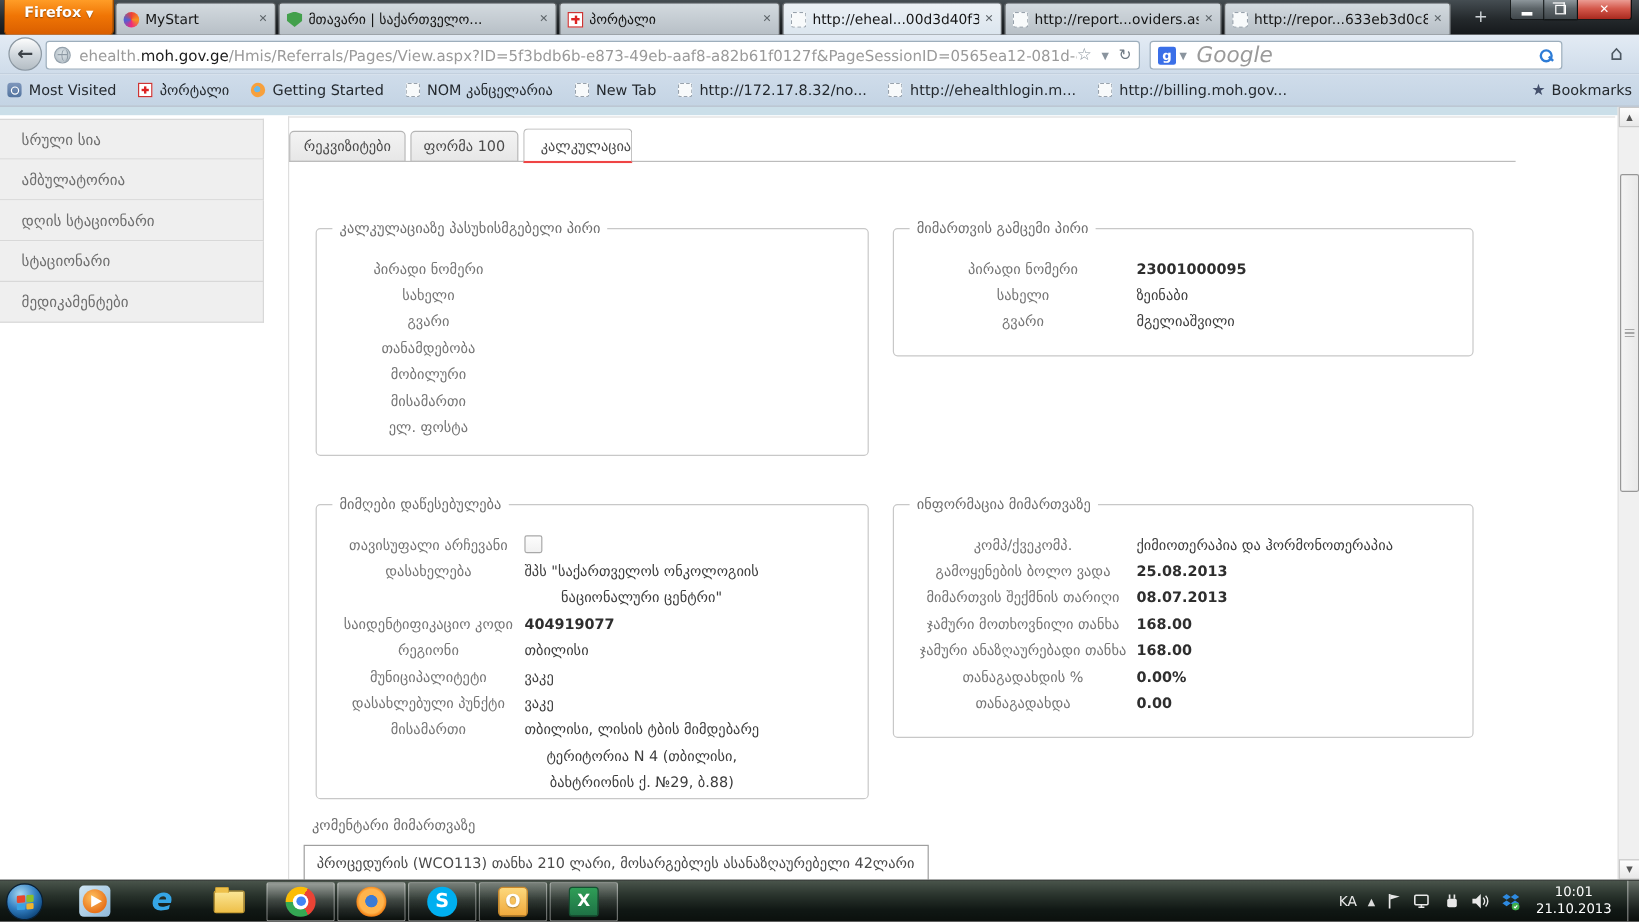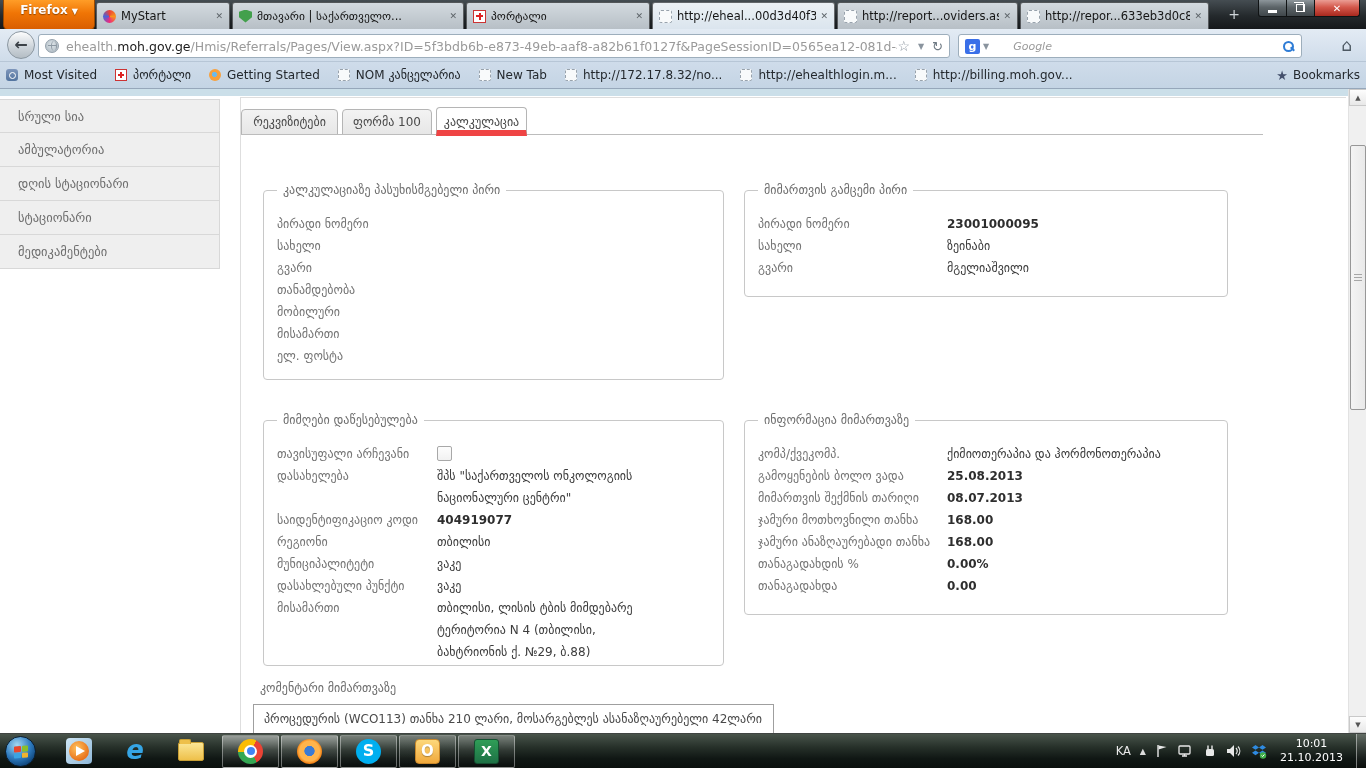--- a/index.html
+++ b/index.html
@@ -60,21 +60,21 @@
   #url-text{flex:1;font-size:12.5px;color:#9a9a9a;white-space:nowrap;overflow:hidden;margin-left:7px;}
   #url-text .domain{color:#1a1a1a;font-weight:normal;}
   .urlbar-icons{display:flex;align-items:center;gap:8px;color:#8a949e;flex-shrink:0;}
   .star-icon{font-size:14px;}
   .drop-caret{font-size:8px;}
   .reload-icon{font-size:13px;color:#6f7a84;}
   #search-box{position:absolute;left:958px;top:5px;width:344px;height:24px;background:#fff;
     border:1px solid #9daebc;border-radius:3px;display:flex;align-items:center;padding:0 6px;}
   .google-icon{width:15px;height:15px;border-radius:2px;background:#3a6fe8;color:#fff;
     font-size:11px;font-weight:bold;text-align:center;line-height:15px;flex-shrink:0;}
-  #search-text{flex:1;font-size:11px;font-style:italic;color:#9a9a9a;margin-left:24px;}
+  #search-text{flex:1;font-size:18px;font-style:italic;color:#9a9a9a;margin-left:8px;}
   .magnifier-icon{width:13px;height:13px;position:relative;flex-shrink:0;}
   .magnifier-icon::before{content:"";position:absolute;left:1px;top:1px;width:7px;height:7px;border:2px solid #2e7cd6;border-radius:50%;}
   .magnifier-icon::after{content:"";position:absolute;left:8px;top:8px;width:5px;height:2px;background:#2e7cd6;transform:rotate(45deg);}
   #home-button{position:absolute;left:1334px;top:3px;width:26px;height:26px;text-align:center;
     font-size:17px;color:#4d5862;line-height:26px;}
 
   
   #bookmarksbar{position:absolute;left:0;top:62px;width:1366px;height:27px;
     background:linear-gradient(180deg,#cfdcea,#c4d4e4);border-bottom:1px solid #96a7ba;
     display:flex;align-items:center;padding:0 6px;}
@@ -91,24 +91,24 @@
   #page-topstrip{position:absolute;left:0;top:0;width:1366px;height:7px;background:#cbdfe9;}
   #sidebar{position:absolute;left:0;top:10px;width:220px;}
   .sbitem{height:34px;line-height:34px;background:#efefef;border-bottom:1px solid #d8d8d8;
     border-right:1px solid #d8d8d8;padding-left:18px;font-size:12.5px;color:#6e6e6e;}
   .sbitem:first-child{border-top:1px solid #d8d8d8;}
   #panel{position:absolute;left:240px;top:8px;width:1106px;height:636px;background:#fff;
     border-left:1px solid #dedede;border-top:1px solid #dedede;}
   #page-tabs{position:absolute;left:0px;top:9px;height:28px;}
   .ptab{position:absolute;top:2px;height:26px;border:1px solid #b5b5b5;border-radius:4px 4px 0 0;
     background:linear-gradient(#f3f3f3,#e7e7e7);font-size:12px;color:#4a4a4a;text-align:center;line-height:25px;}
-  .ptab.active{top:0;height:29px;background:#fff;border-bottom:6px solid #ef4444;line-height:28px;z-index:2;}
+  .ptab.active{top:0;height:29px;background:#fff;border-bottom:2px solid #ef4444;line-height:28px;z-index:2;text-align:right;}
   #ptab-rule{position:absolute;left:0;top:36px;width:1022px;height:1px;background:#bcbcbc;}
 
-  .fieldset{position:absolute;border:1px solid #c8c8c8;border-radius:4px;background:#fff;}
+  .fieldset{position:absolute;border:1px solid #c8c8c8;border-radius:4px;background:#fff;text-align:center;}
   .legend{position:absolute;top:-8px;left:13px;background:#fff;padding:0 6px;font-size:12px;color:#6f6f6f;line-height:15px;}
   .fsbody{padding:22px 14px 0 13px;}
   .frow{display:flex;min-height:22px;}
   .flbl{width:160px;flex-shrink:0;font-size:12px;color:#757575;line-height:22px;}
   .fval{font-size:12px;color:#3d3d3d;line-height:22px;white-space:pre-line;}
   .fval.strong{font-weight:bold;color:#2e2e2e;}
   #fs1 .flbl,#fs3 .flbl{width:189px;}
   .checkbox{width:15px;height:15px;margin-top:3px;border:1px solid #a8a8a8;border-radius:2px;
     background:linear-gradient(#fdfdfd,#f1f1f1);}
 

